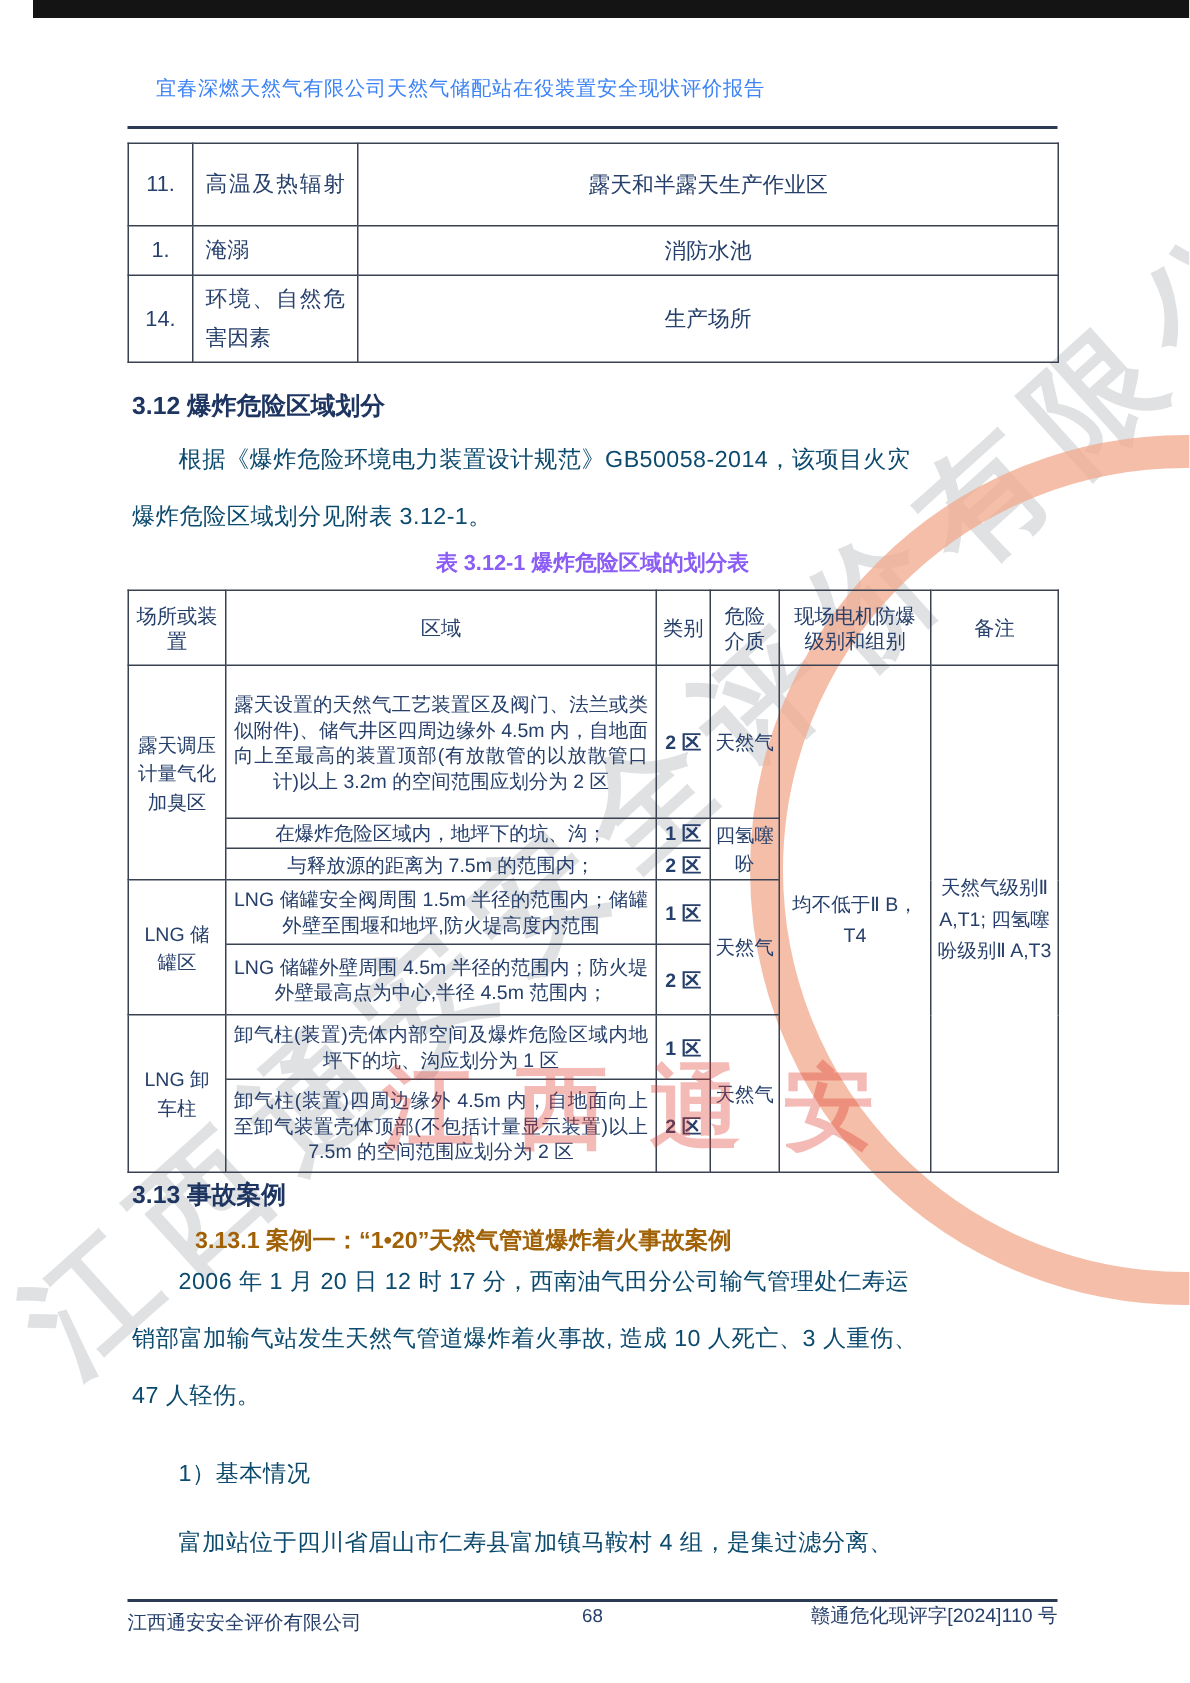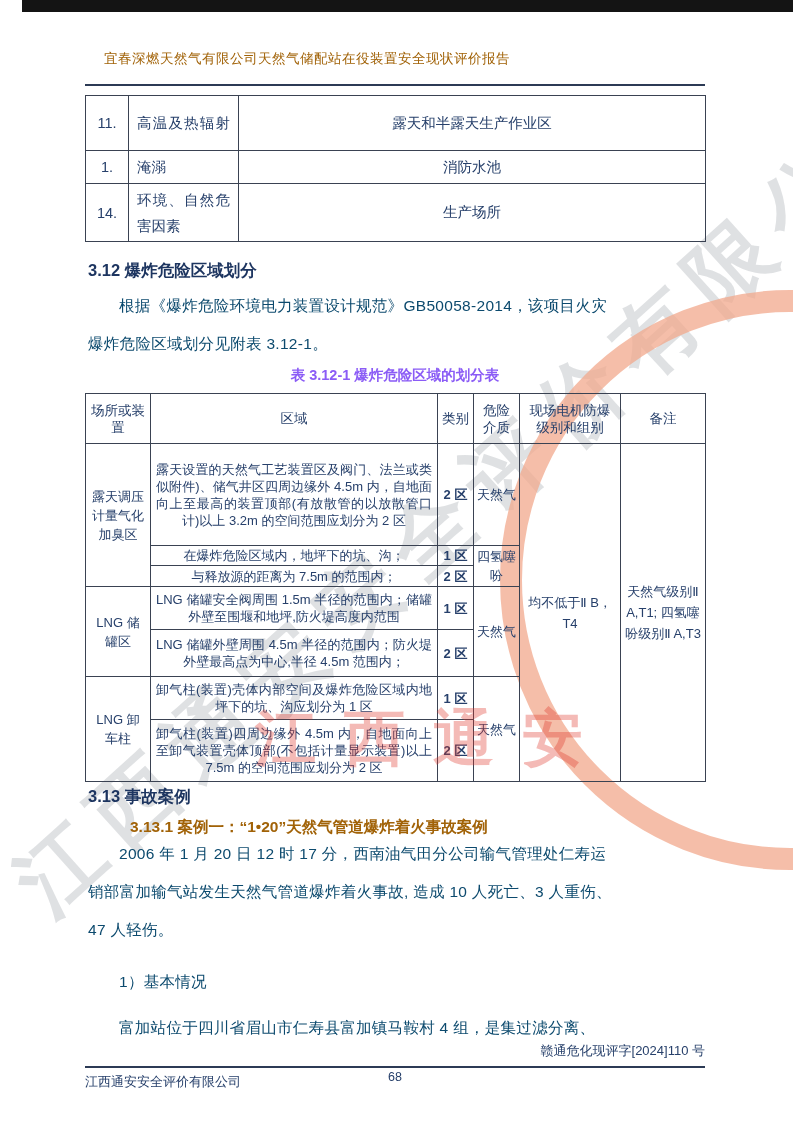--- a/index.html
+++ b/index.html
@@ -4,21 +4,21 @@
 <style>
   * { margin:0; padding:0; box-sizing:border-box; }
   html,body { width:793px; height:1122px; background:#ffffff; overflow:hidden;
     font-family:"Liberation Sans","DejaVu Sans",sans-serif; }
   #page { position:relative; width:793px; height:1122px; background:#fff; overflow:hidden; color:#27406b; }
 
   .abs { position:absolute; }
 
   .topbar { left:22px; top:0; width:771px; height:12px; background:#141414; z-index:3; }
 
-  .header-title { left:104px; top:50px; width:600px; font-size:13.5px; letter-spacing:0.5px; color:#a16207; z-index:4; }
+  .header-title { left:104px; top:50px; width:600px; font-size:13.5px; letter-spacing:0.5px; color:#3b82f6; z-index:4; }
   .header-rule { left:85px; top:84px; width:620px; height:2px; background:#2c3a55; z-index:4; }
 
   table { border-collapse:collapse; table-layout:fixed; width:620px; z-index:4; position:absolute; }
   td, th { border:1.5px solid #3a4252; color:#27406b; vertical-align:middle; padding:1px 4px;
     font-weight:normal; overflow:hidden; }
 
   .t1 { left:85px; top:95px; font-size:14.5px; }
   .t1 .c-no { text-align:center; }
   .t1 .c-factor { text-align:justify; text-align-last:justify; padding:2px 8px; line-height:26px;font-family:Liberation Serif, serif; }
   .t1 .c-loc { text-align:center; }
@@ -36,21 +36,21 @@
   .t2 .c-medium { text-align:center; padding:1px 2px; line-height:19px; }
   .t2 .c-motor { text-align:center; line-height:21px; }
   .t2 .c-note { text-align:center; line-height:21px; }
 
   .h313 { left:88px; top:786px; font-size:16.5px; font-weight:bold; color:#1d3560; z-index:4; }
   .h3131 { left:130px; top:817px; font-size:15.5px; font-weight:bold; color:#a16207; z-index:4; }
 
   .footer-rule { left:85px; top:1066px; width:620px; height:1.5px; background:#2c3a55; z-index:4; }
   .footer-left { left:85px; top:1073px; font-size:13px; z-index:4; }
   .footer-page { left:85px; top:1070px; width:620px; text-align:center; font-size:12.5px; z-index:4; }
-  .footer-right { left:85px; top:1042px; width:620px; text-align:right; font-size:13px; z-index:4; }
+  .footer-right { left:85px; top:1068px; width:620px; text-align:right; font-size:13px; z-index:4; }
 
   
   .wm-gray { left:30px; top:840px; font-size:84px; letter-spacing:16px; white-space:nowrap;
     color:rgba(150,155,163,0.30); transform:rotate(-42deg); transform-origin:0 50%; z-index:1; font-weight:bold; }
   .wm-arc { left:500px; top:290px; width:580px; height:580px; border:22px solid rgba(242,168,140,0.75);
     border-radius:50%; z-index:2; }
   .wm-red { left:255px; top:698px; font-size:61px; font-weight:bold; letter-spacing:28px; white-space:nowrap;
     color:rgba(222,52,40,0.34); z-index:5; }
 </style>
 </head>

